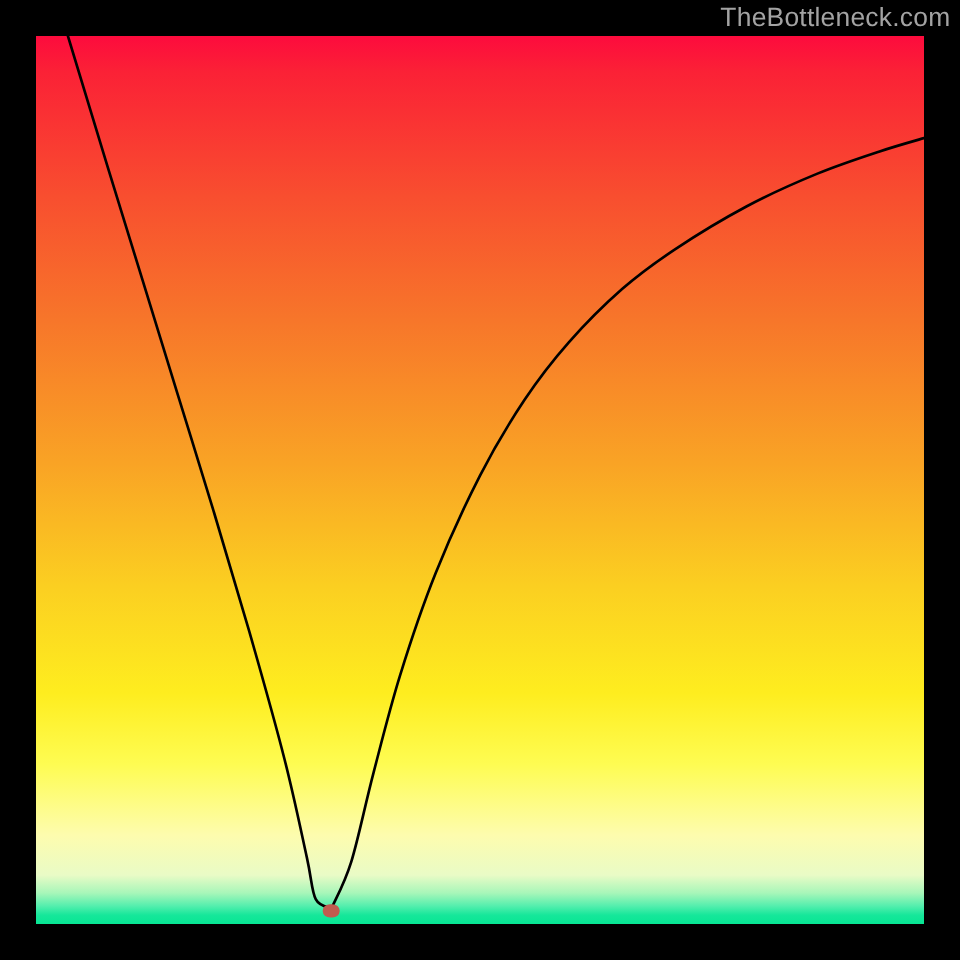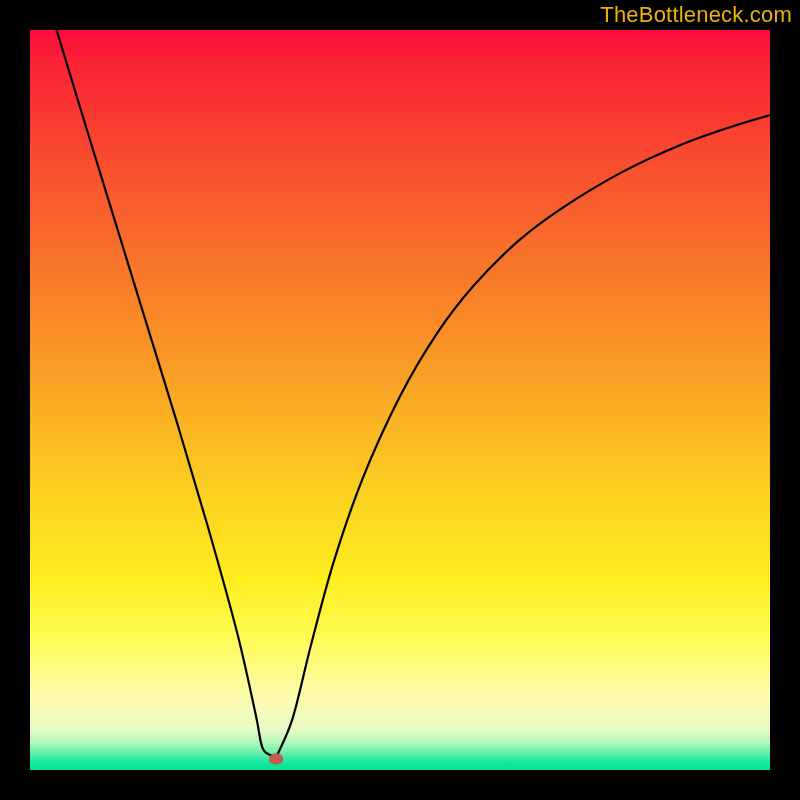--- a/index.html
+++ b/index.html
@@ -13,21 +13,21 @@
   .frame {
     position: relative;
     width: 800px;
     height: 800px;
     background: #000;
   }
   .watermark {
     position: absolute;
     top: 2px;
     right: 8px;
-    color: #eab308;
+    color: #a3a3a3;
     font-size: 22px;
     font-weight: 500;
     letter-spacing: 0.2px;
     z-index: 5;
   }
   .plot {
     position: absolute;
     left: 30px;
     top: 30px;
     width: 740px;

